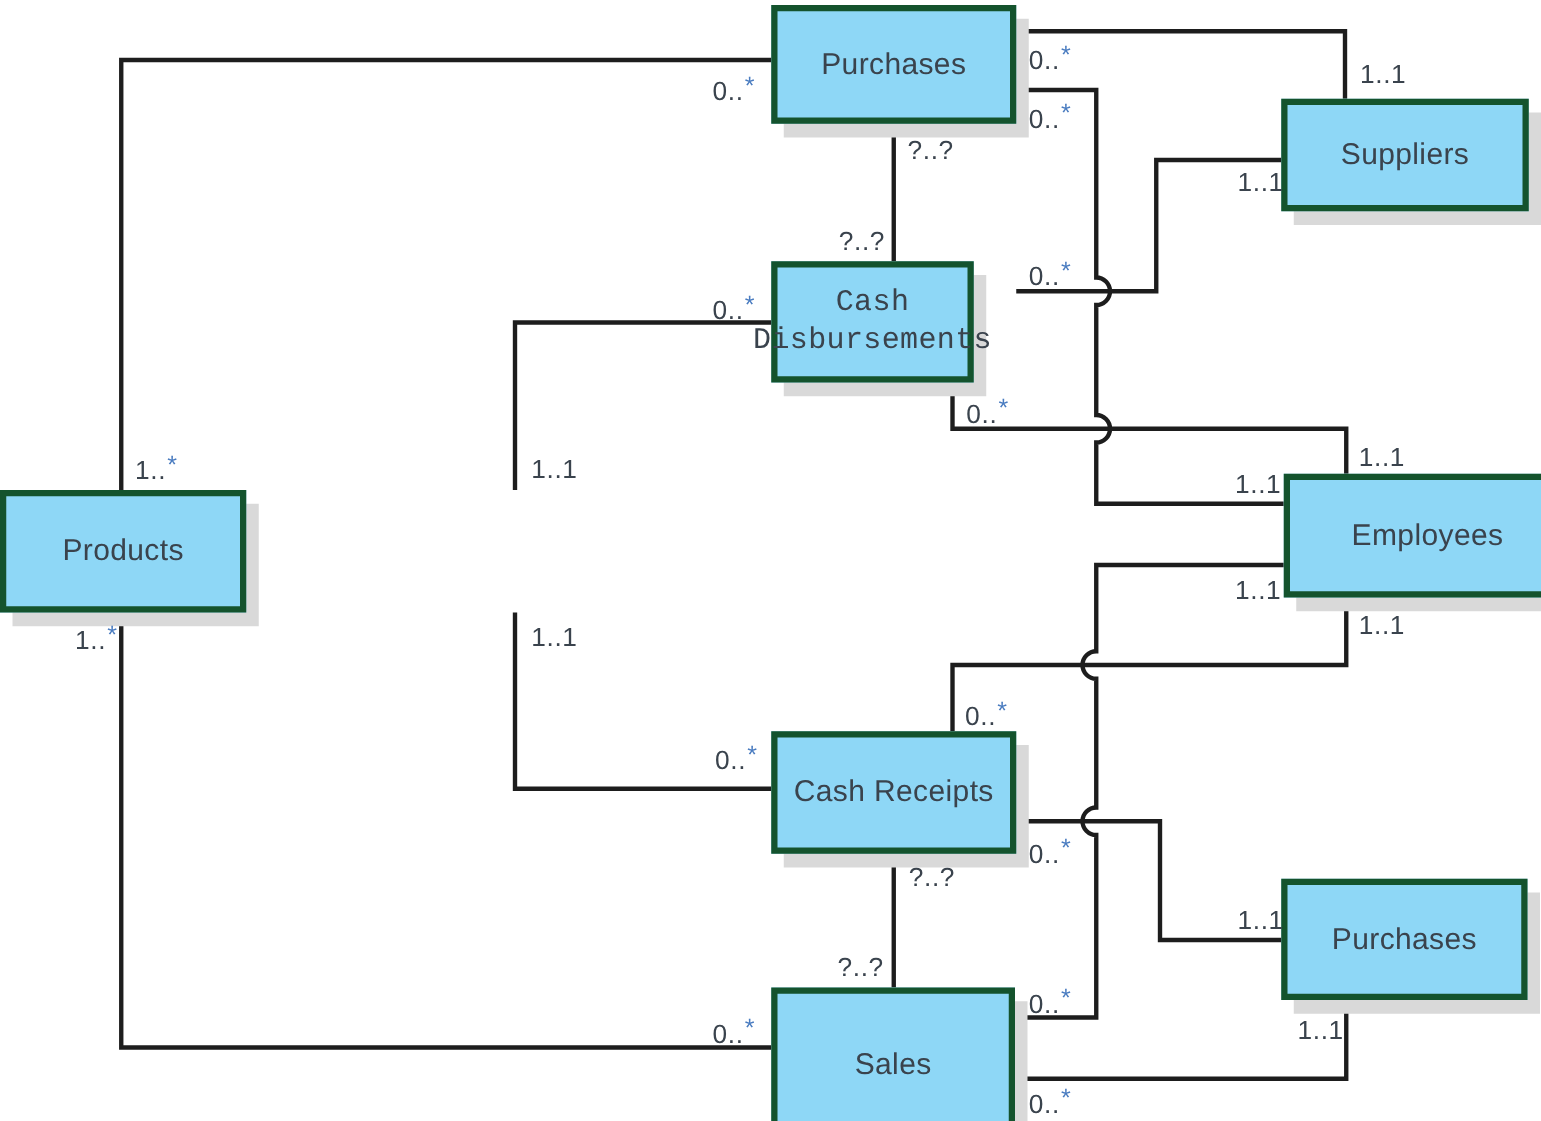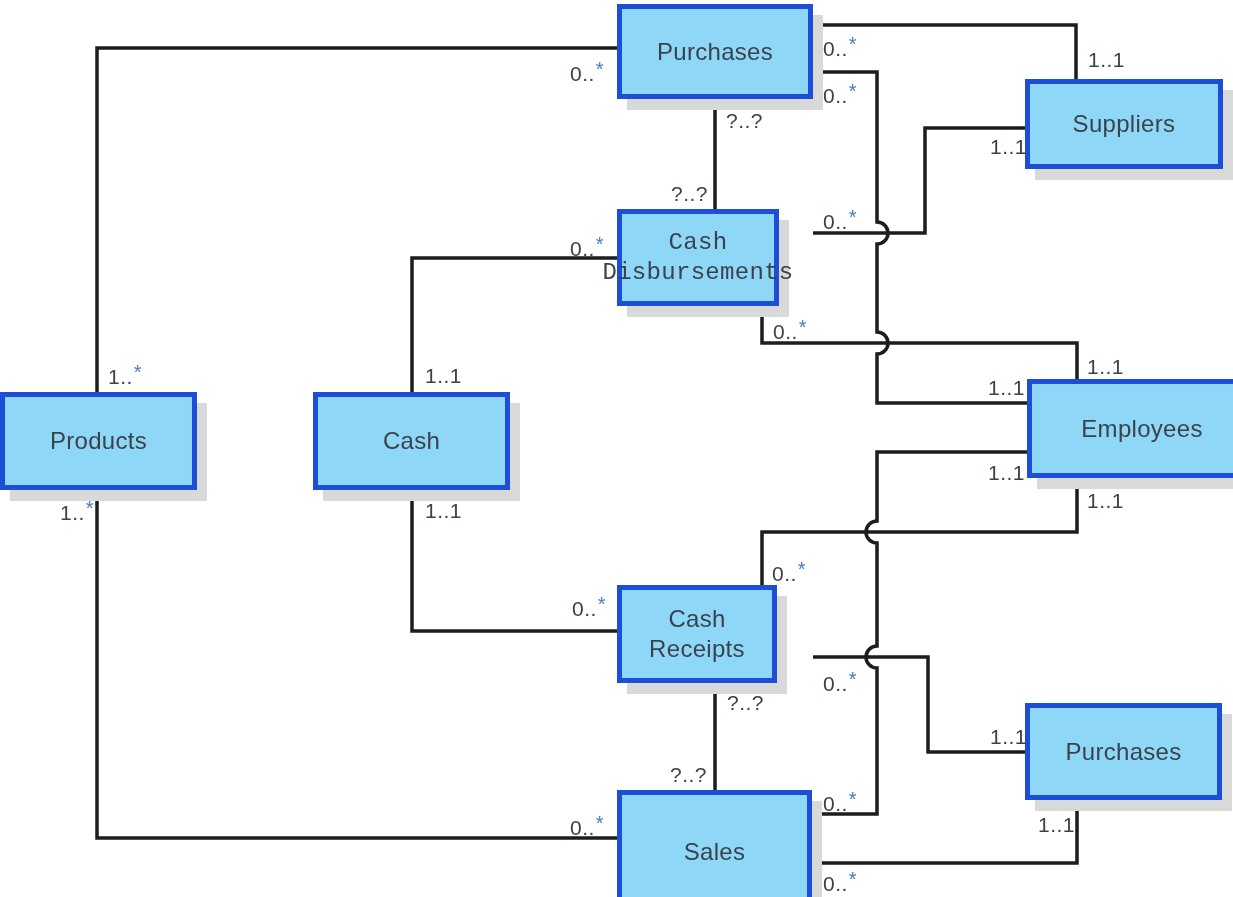--- a/index.html
+++ b/index.html
@@ -19,21 +19,21 @@
   #wires path {
     fill: none;
     stroke: #1d1d1d;
     stroke-width: 3.5;
     stroke-linejoin: miter;
   }
   .entity {
     position: absolute;
     box-sizing: border-box;
     background: #8ed7f6;
-    border: 5px solid #1d4ed8;
+    border: 5px solid #14532d;
     box-shadow: 10px 11px 0 #d9d9d9;
     display: flex;
     align-items: center;
     justify-content: center;
     text-align: center;
     padding: 0 4px;
   }
   .entity-label {
     font-size: 24px;
     color: #3a434d;
@@ -80,27 +80,24 @@
     </div>
     <div class="entity" style="left: 1025px; top: 79px; width: 198px; height: 90px;">
       <span class="entity-label">Suppliers</span>
     </div>
     <div class="entity" style="left: 617px; top: 209px; width: 162px; height: 97px; font-family: Liberation Mono, monospace;">
       <span class="entity-label">Cash Disbursements</span>
     </div>
     <div class="entity" style="left: 0px; top: 392px; width: 197px; height: 98px;">
       <span class="entity-label">Products</span>
     </div>
-    <div class="entity" style="left: 313px; top: 392px; width: 197px; height: 98px;">
-      <span class="entity-label">Cash</span>
-    </div>
     <div class="entity" style="left: 1027px; top: 379px; width: 230px; height: 99px;">
       <span class="entity-label">Employees</span>
     </div>
-    <div class="entity" style="left: 617px; top: 585px; width: 160px; height: 98px;">
+    <div class="entity" style="left: 617px; top: 585px; width: 196px; height: 98px;">
       <span class="entity-label">Cash Receipts</span>
     </div>
     <div class="entity" style="left: 1025px; top: 703px; width: 197px; height: 97px;">
       <span class="entity-label">Purchases</span>
     </div>
     <div class="entity" style="left: 617px; top: 790px; width: 195px; height: 124px;">
       <span class="entity-label">Sales</span>
     </div>
     <span class="card-label" style="left: 108px; top: 362px;">1..<span class="star">*</span></span>
     <span class="card-label" style="left: 570px; top: 59px;">0..<span class="star">*</span></span>

